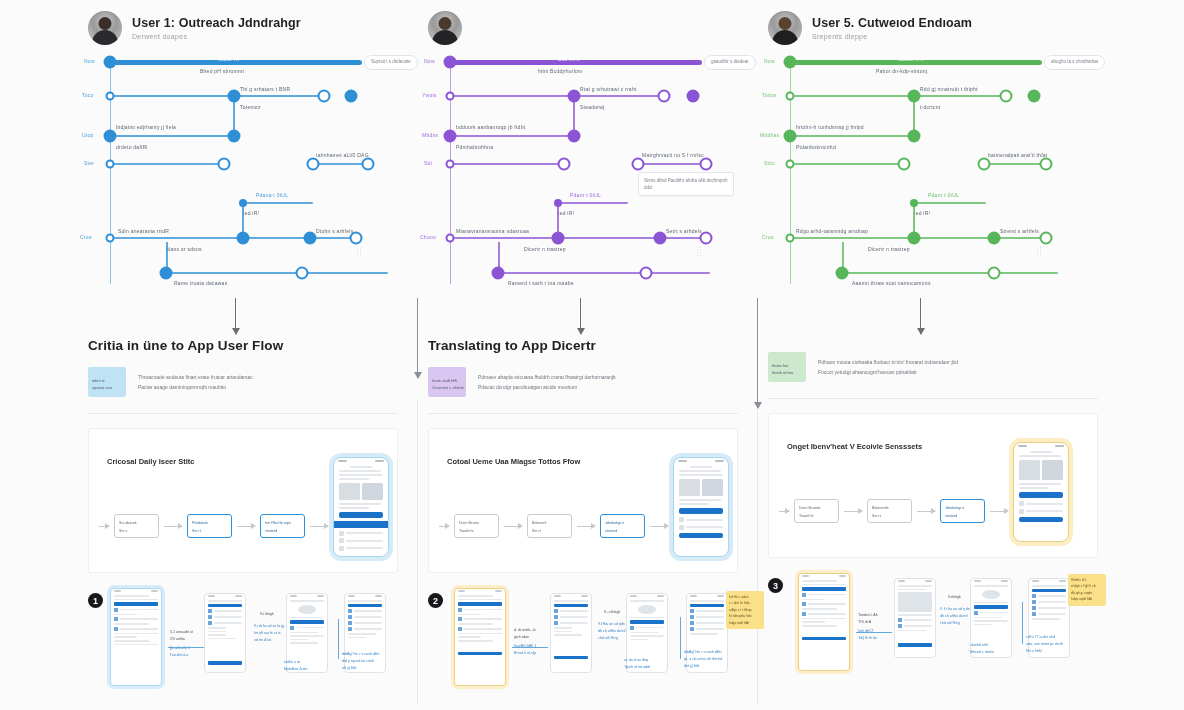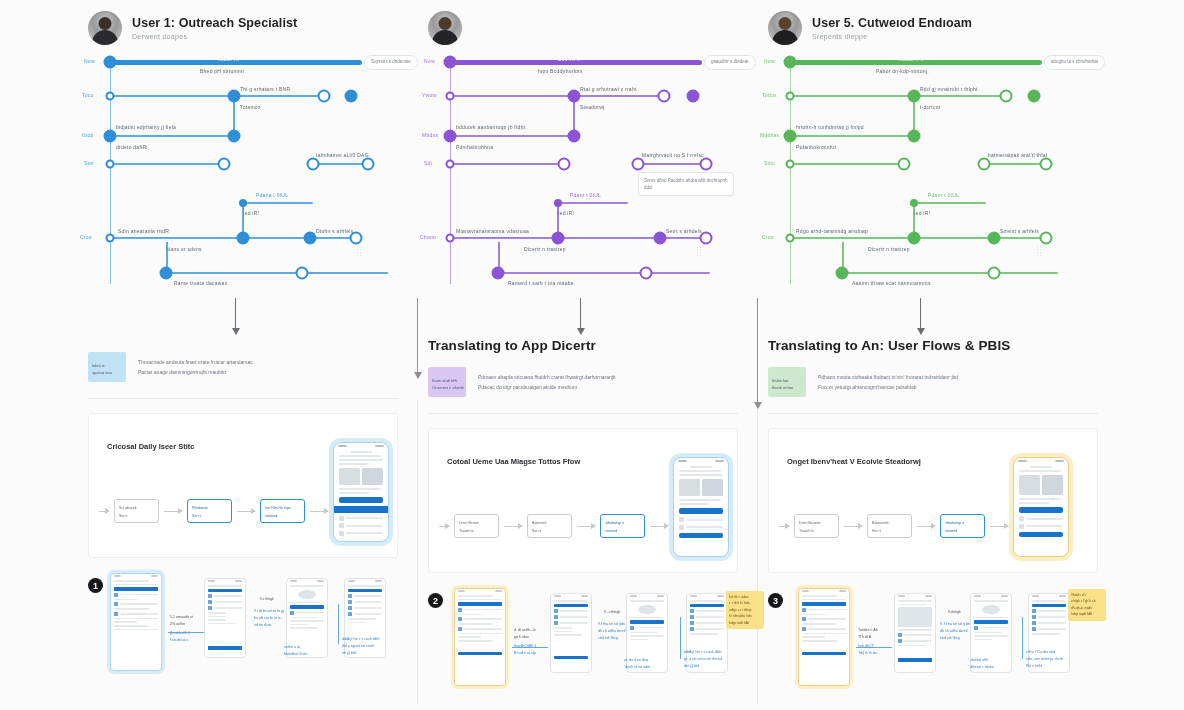--- a/index.html
+++ b/index.html
@@ -194,21 +194,21 @@
   <div class="vdiv" style="left:757px; top:400px; height:305px;"></div>
 
   <div class="divarrow" style="left:417px; top:298px; height:80px;"></div>
   <div class="divarrow" style="left:757px; top:298px; height:110px;"></div>
 
   <div class="col c1">
 
     <div class="persona">
       <div class="avatar a1"></div>
       <div>
-        <div class="p-title">User 1: Outreach Specialist</div>
+        <div class="p-title">User 1: Outreach Jdndrahgr</div>
         <div class="p-sub">Derwent doapes</div>
       </div>
     </div>
 
     <div class="jmap" style="color:#2e8fd6">
       <div class="rail" style="left:22px; top:12px; height:222px;"></div>
       <div class="hbar thick" style="left:22px; top:10px; width:252px;"></div>
       <div class="node solidbig" style="left:22px; top:12px;"></div>
       <div class="lbl on" style="left:130px; top:6px; color:#fff;">succe rit</div>
       <div class="lbl axis" style="left:-4px; top:8px;">Now</div>
@@ -263,20 +263,21 @@
       <div class="vbar" style="left:78px; top:192px; height:30px;"></div>
       <div class="hbar" style="left:78px; top:222px; width:222px;"></div>
       <div class="node solidbig" style="left:78px; top:223px;"></div>
       <div class="node big" style="left:214px; top:223px;"></div>
       <div class="lbl" style="left:86px; top:230px;">Rame truata dacawas</div>
     </div>
 
     <div class="sec-arrow" style="left:147px; top:298px; height:36px;"></div>
 
     <div style="position:absolute; left:0; top:338px; width:310px;">
+      <div class="sec-title">Critia in üne to App User Flow</div>
       <div class="legend">
         <div class="swatch" style="background:#bfe2f4">
           <span>tobrs tc
 spatrar eva</span>
         </div>
         <div class="ltext">Throacnade andeuta finart erate frutcar artandarsac
 Pactar aoage dammingorrmqht maubito</div>
       </div>
       <div class="hr"></div>
 
@@ -781,33 +782,32 @@
       <div class="vbar" style="left:74px; top:192px; height:30px;"></div>
       <div class="hbar" style="left:74px; top:222px; width:216px;"></div>
       <div class="node solidbig" style="left:74px; top:223px;"></div>
       <div class="node big" style="left:226px; top:223px;"></div>
       <div class="lbl" style="left:84px; top:230px;">Aaamn thraw scat nanmcarmnts</div>
     </div>
 
     <div class="sec-arrow" style="left:152px; top:298px; height:36px;"></div>
 
     <div style="position:absolute; left:0; top:338px; width:330px;">
-      <div class="sec-title">Translating to An: User Flows &amp; PBIS</div>
       <div class="legend">
         <div class="swatch" style="background:#cce9cd">
           <span>thubs hat
 thatrk mhtra</span>
         </div>
         <div class="ltext">Pdhaon mouta ctohaaka fbobact tn'ntn' fnorarat tndrantdanr jbd
 Fnccot yetudgt ahtancogrn'hancan pdnablab</div>
       </div>
       <div class="hr"></div>
 
       <div class="flowcard">
-        <div class="ftitle">Onget Ibenv'heat V Ecoivle Steadorwj</div>
+        <div class="ftitle">Onget Ibenv'heat V Ecoivle Sensssets</div>
         <div class="flow-row">
           <div class="farrow lead"></div>
           <div class="fbox">
               <span>Dnen Bcanite
 Traatrh b</span>
             </div>
           <div class="farrow"></div>
           <div class="fbox">
               <span>Bdamontb
 Ser rt</span>

